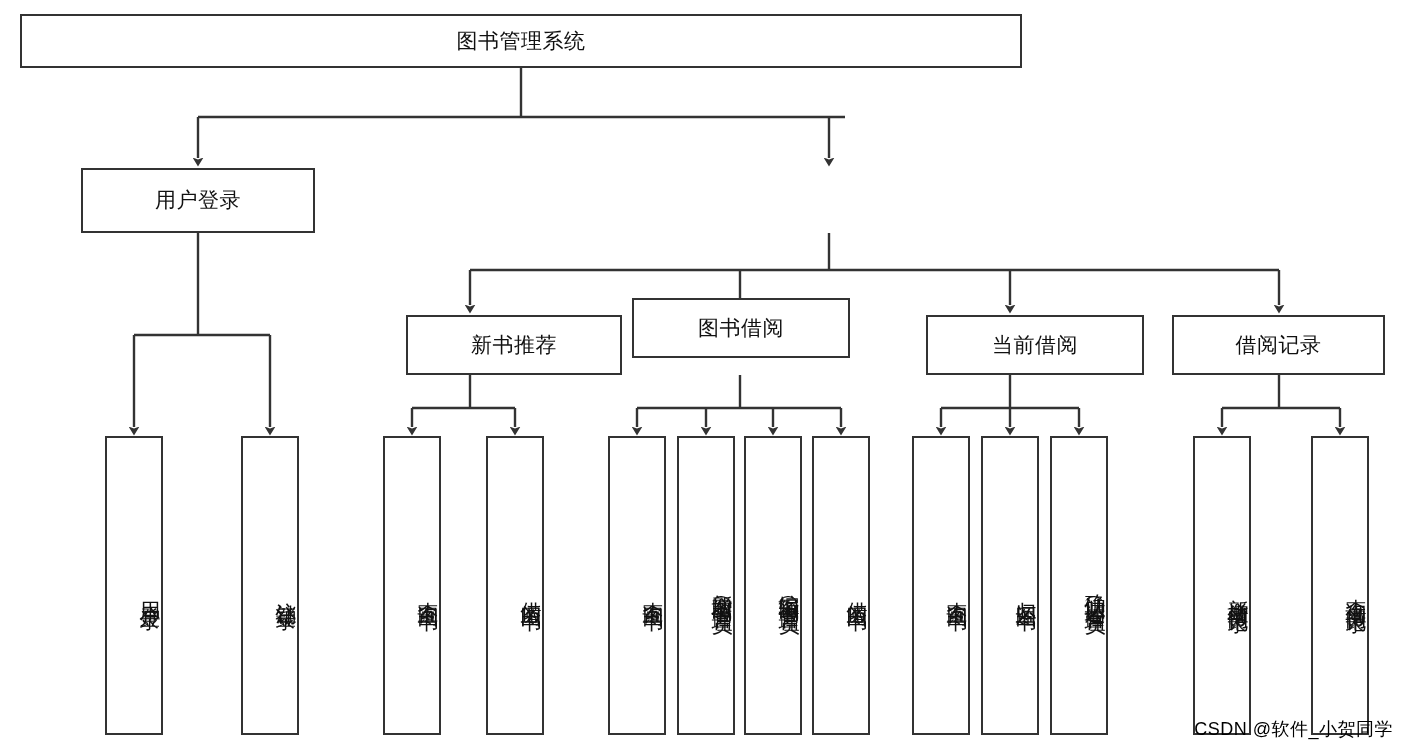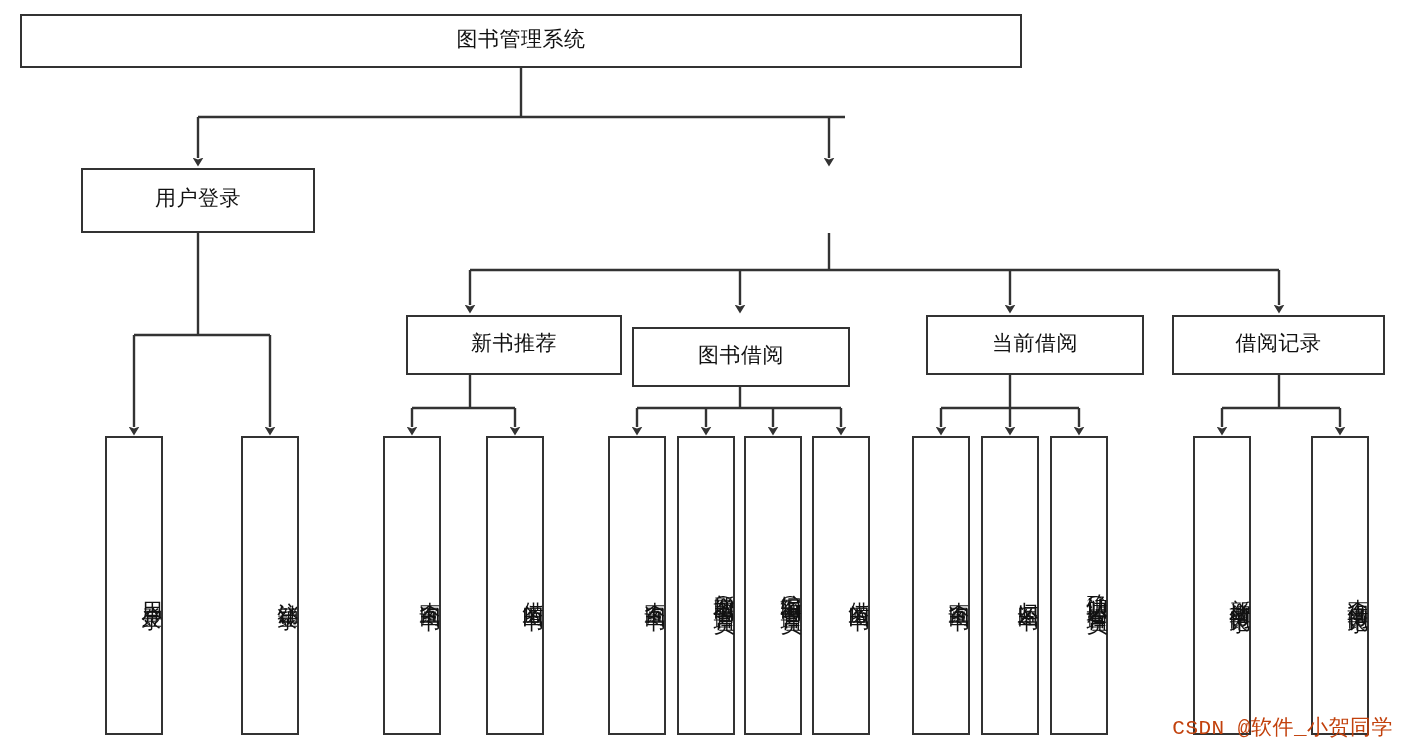--- a/index.html
+++ b/index.html
@@ -9,21 +9,20 @@
   }
   body {
     font-family: "Liberation Sans", "DejaVu Sans", sans-serif;
   }
   #canvas {
     position: relative;
     width: 1405px;
     height: 747px;
     background: #ffffff;
     overflow: hidden;
-    font-family: Liberation Mono, monospace;
   }
   svg.connectors {
     position: absolute;
     left: 0;
     top: 0;
     width: 1405px;
     height: 747px;
     pointer-events: none;
   }
   .node {
@@ -56,22 +55,22 @@
   }
   .node.v .lbl {
     writing-mode: vertical-rl;
     text-orientation: upright;
     letter-spacing: 3px;
   }
   #watermark {
     position: absolute;
     right: 12px;
     bottom: 6px;
-    font-size: 21px;
-    color: #c2410c;
+    font-size: 18px;
+    color: #000000;
     white-space: nowrap;
     letter-spacing: 0.5px;
   }
 </style>
 </head>
 <body>
 
 <div id="canvas">
 
   <svg class="connectors" viewBox="0 0 1405 747" xmlns="http://www.w3.org/2000/svg">
@@ -128,21 +127,21 @@
     <span class="lbl">图书管理系统</span>
   </div>
 
   <div class="node h" style="left:81px; top:168px; width:234px; height:65px;">
     <span class="lbl">用户登录</span>
   </div>
 
   <div class="node h" style="left:362px; top:315px; width:216px; height:60px;margin-left:44px;">
     <span class="lbl">新书推荐</span>
   </div>
-  <div class="node h" style="left:632px; top:327px; width:218px; height:60px;">
+  <div class="node h" style="left:632px; top:298px; width:218px; height:60px;">
     <span class="lbl">图书借阅</span>
   </div>
   <div class="node h" style="left:902px; top:315px; width:218px; height:60px;margin-left:24px;">
     <span class="lbl">当前借阅</span>
   </div>
   <div class="node h" style="left:1172px; top:315px; width:213px; height:60px;">
     <span class="lbl">借阅记录</span>
   </div>
 
   <div class="node v" style="left:105px; top:436px; width:58px; height:299px;">

